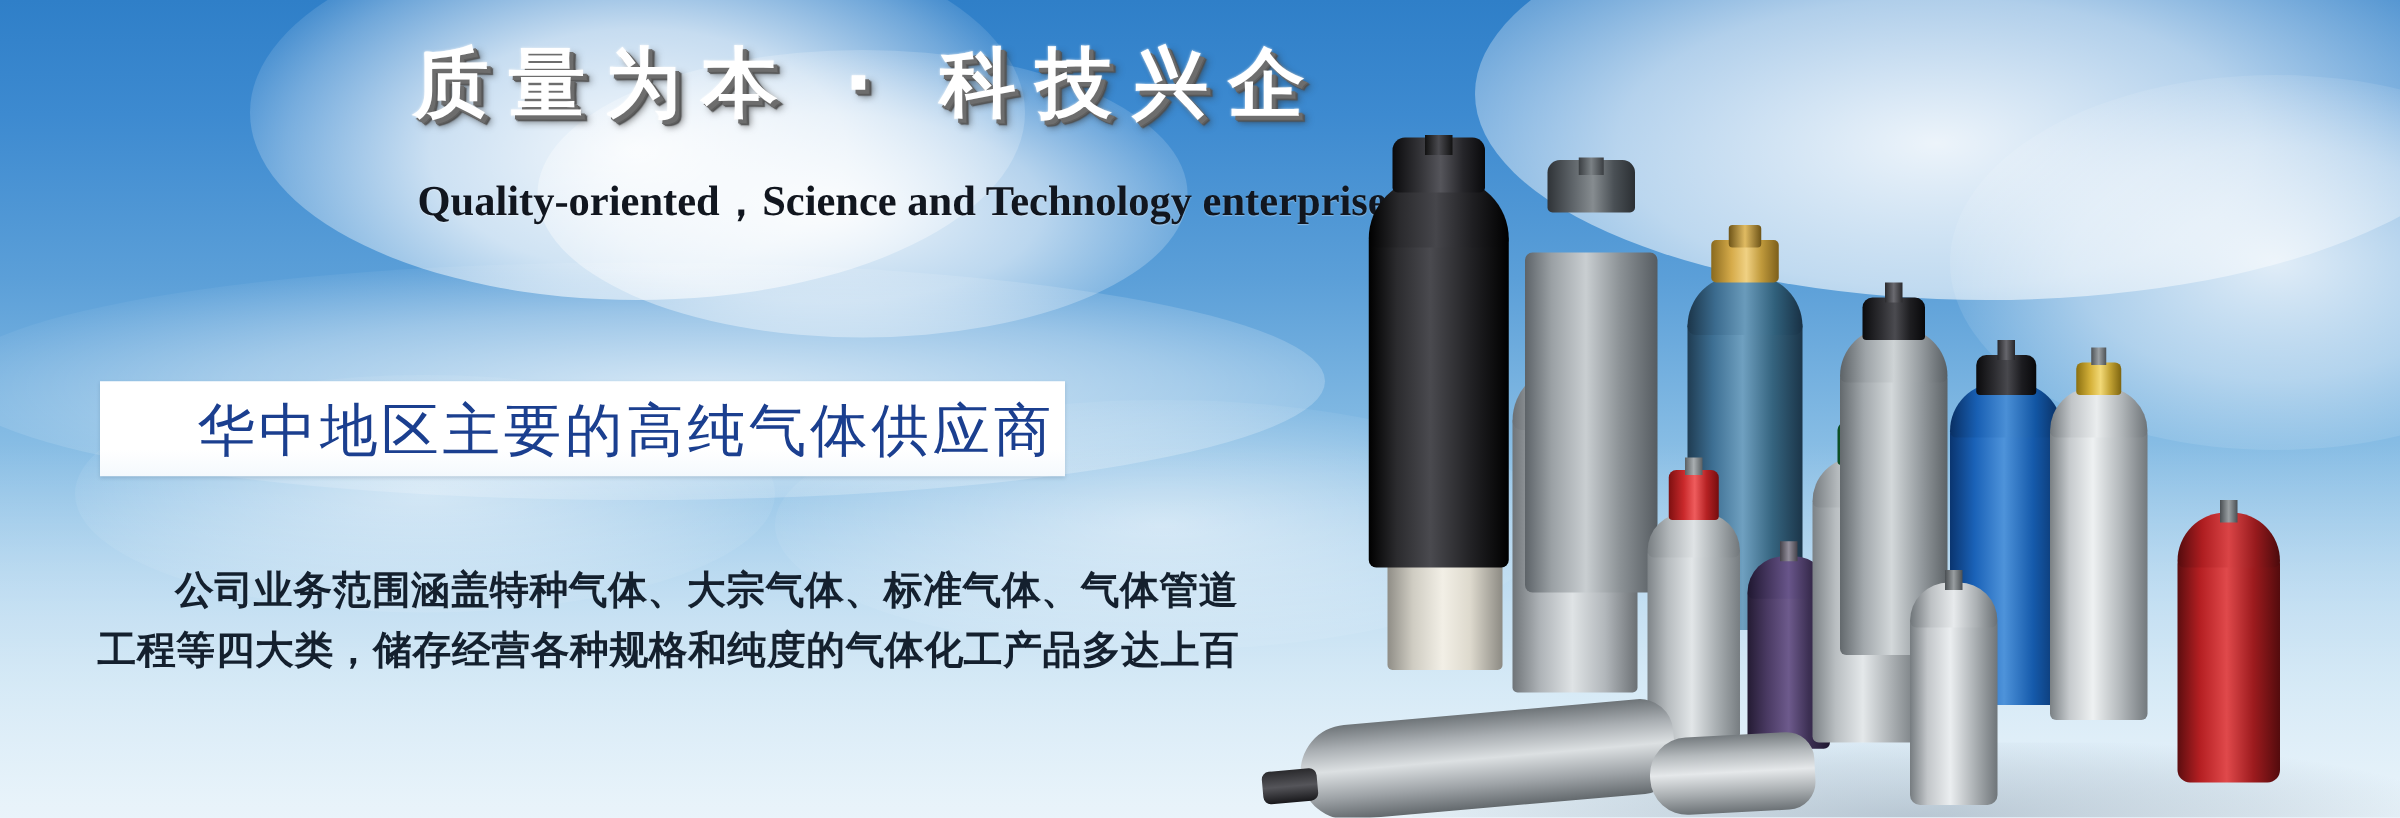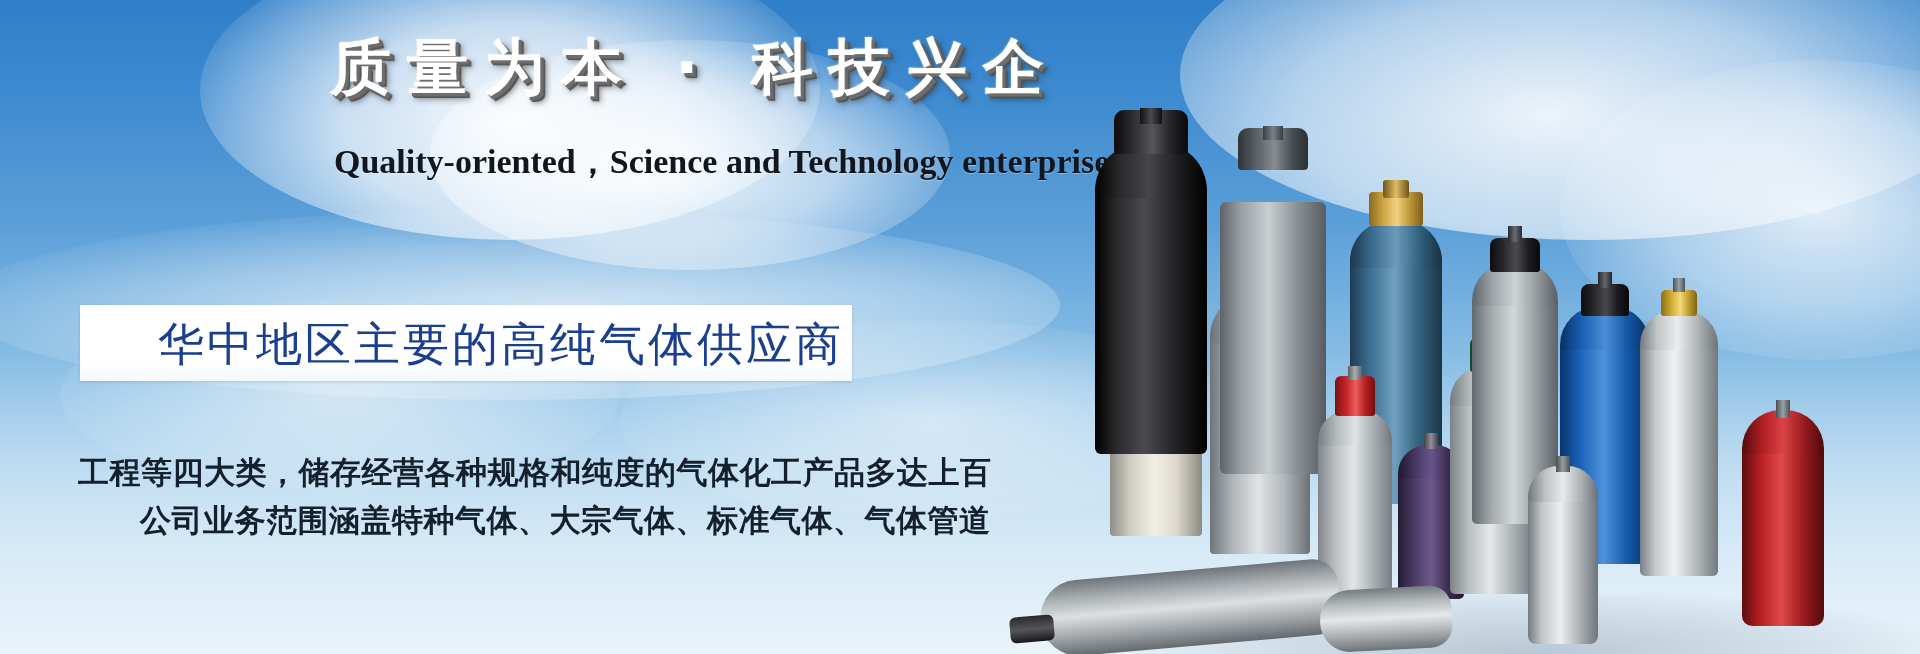--- a/index.html
+++ b/index.html
@@ -115,22 +115,22 @@
   <div class="cloud" id="cloud-center-low"></div>
   <div id="haze-bottom"></div>
 
   <div id="headline">质量为本 · 科技兴企</div>
   <div id="subtitle">Quality-oriented，Science and Technology enterprises</div>
 
   <div id="callout-box"></div>
   <div id="callout-text">华中地区主要的高纯气体供应商</div>
 
   <div id="body-copy">
+    <span class="line indent">公司业务范围涵盖特种气体、大宗气体、标准气体、气体管道</span>
     <span class="line">工程等四大类，储存经营各种规格和纯度的气体化工产品多达上百</span>
-    <span class="line indent">公司业务范围涵盖特种气体、大宗气体、标准气体、气体管道</span>
   </div>
 
   <div id="floor-shadow"></div>
   <div id="cylinder-group">
 
     <div class="cyl" style="left:-40px;bottom:118px;width:92px;height:240px;">
       <div class="body" style="height:208px;border-radius:6px 6px 4px 4px;
                   background:linear-gradient(90deg,#8f8d86 0%,#cfccc2 22%,#f2efe6 48%,#ddd9cd 72%,#8c8a83 100%);"></div>
       <div class="shoulder" style="bottom:196px;height:44px;border-radius:46px 46px 8px 8px;
                   background:linear-gradient(90deg,#8c8a83 0%,#cfccc2 25%,#f0ede4 50%,#d6d2c6 74%,#86847d 100%);"></div>

